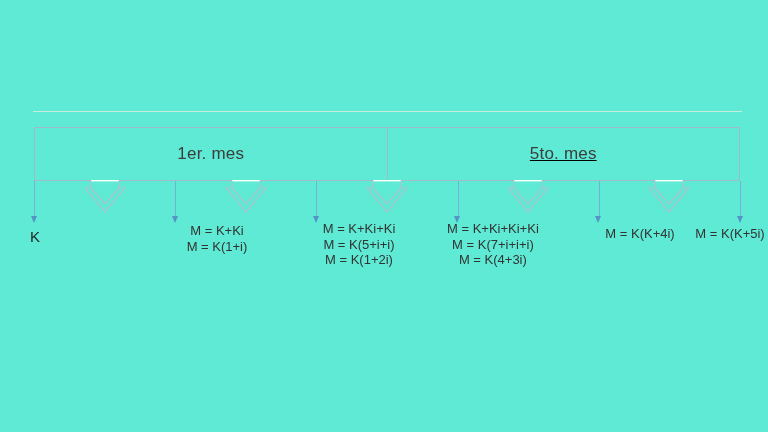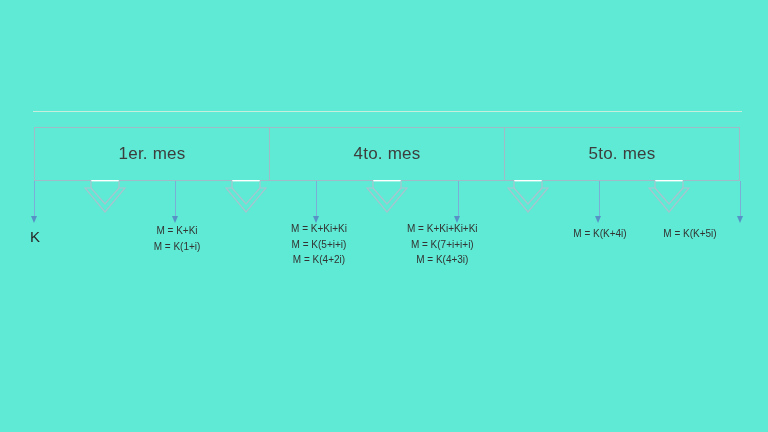--- a/index.html
+++ b/index.html
@@ -13,54 +13,51 @@
   }
   .timeline{
     position:absolute;left:34px;top:127px;width:706px;height:54px;
     box-sizing:border-box;border:1px solid var(--box-outline);
     display:flex;
   }
   .cell{
     flex:1 1 0;display:flex;align-items:center;justify-content:center;
     border-right:1px solid var(--box-outline);
   }
-  .cell:last-child{border-right:none;}
+  .cell:last-child{border-right:none;text-decoration:underline;}
   .month-label{
     font-size:17px;color:var(--heading-text);letter-spacing:.2px;
   }
   .chev{position:absolute;top:180px;width:42px;height:33px;color:var(--block-arrow-outline);}
   .tick-line{position:absolute;top:181px;width:1px;height:36px;background:var(--thin-arrow);}
   .tick-head{
     position:absolute;top:216px;width:0;height:0;
     border-left:3.5px solid transparent;border-right:3.5px solid transparent;
     border-top:7px solid var(--thin-arrow-head);
   }
   .fgroup{
-    position:absolute;font-size:10px;line-height:15.5px;color:var(--formula-text);
-    text-align:center;white-space:nowrap;transform:translateX(-50%);
+    position:absolute;font-size:13px;line-height:15.5px;color:var(--formula-text);
+    text-align:center;white-space:nowrap;transform:translateX(-50%);margin-left:40px;
   }
   .fgroup.left-align{transform:none;text-align:center;}
   .k-label{
     position:absolute;left:35px;top:228px;transform:translateX(-50%);
     font-size:15px;color:#262626;
   }
 </style>
 </head>
 <body>
 
 <div id="canvas">
 
   <div class="faint-line"></div>
 
   <div class="timeline">
     <div class="cell">
       <span class="month-label">1er. mes</span>
-    </div>
-    <div class="cell">
-      <span class="month-label">4to. mes</span>
     </div>
     <div class="cell">
       <span class="month-label">5to. mes</span>
     </div>
   </div>
 
   <svg class="chev" style="left:83.6px" width="42" height="33" viewBox="0 0 42 33">
     <rect x="7" y="0" width="28" height="1.4" fill="#ffffff"></rect>
     <path d="M7,0.5 L7,8 L1,8 L21,32 L41,8 L35,8 L35,0.5" fill="none" stroke="currentColor" stroke-width="1.2"></path>
     <path d="M7,8 L21,24 L35,8" fill="none" stroke="currentColor" stroke-width="1.2"></path>
@@ -102,21 +99,21 @@
   <div class="k-label">K</div>
 
   <div class="fgroup" style="left:177px;top:223px">
     <div>M = K+Ki</div>
     <div>M = K(1+i)</div>
   </div>
 
   <div class="fgroup" style="left:319px;top:221px">
     <div>M = K+Ki+Ki</div>
     <div>M = K(5+i+i)</div>
-    <div>M = K(4+2i)</div>
+    <div>M = K(1+2i)</div>
   </div>
 
   <div class="fgroup left-align" style="left:407px;top:221px">
     <div>M = K+Ki+Ki+Ki</div>
     <div>M = K(7+i+i+i)</div>
     <div>M = K(4+3i)</div>
   </div>
 
   <div class="fgroup" style="left:600px;top:226px">
     <div>M = K(K+4i)</div>

